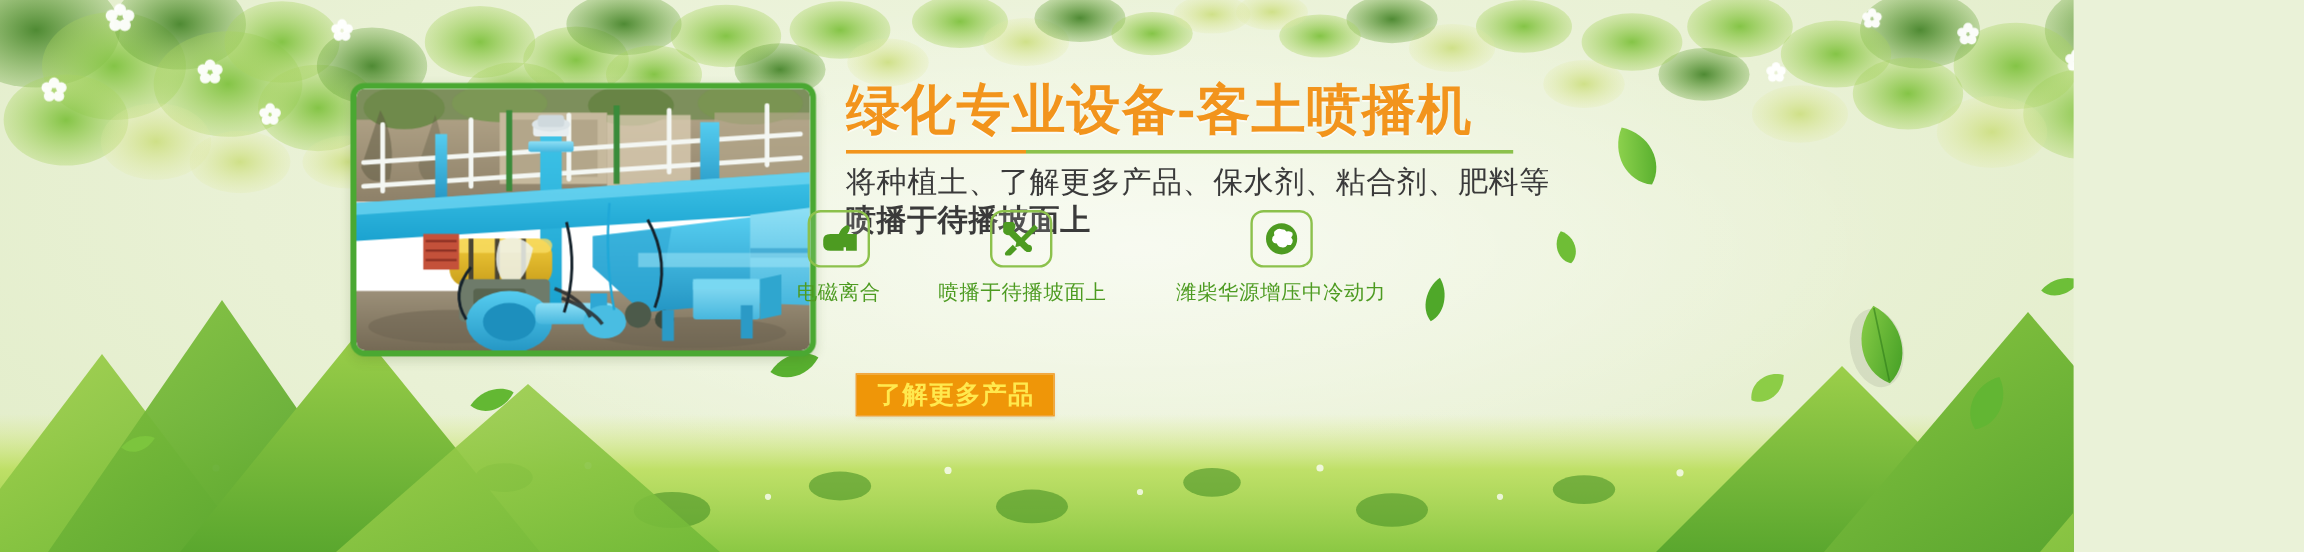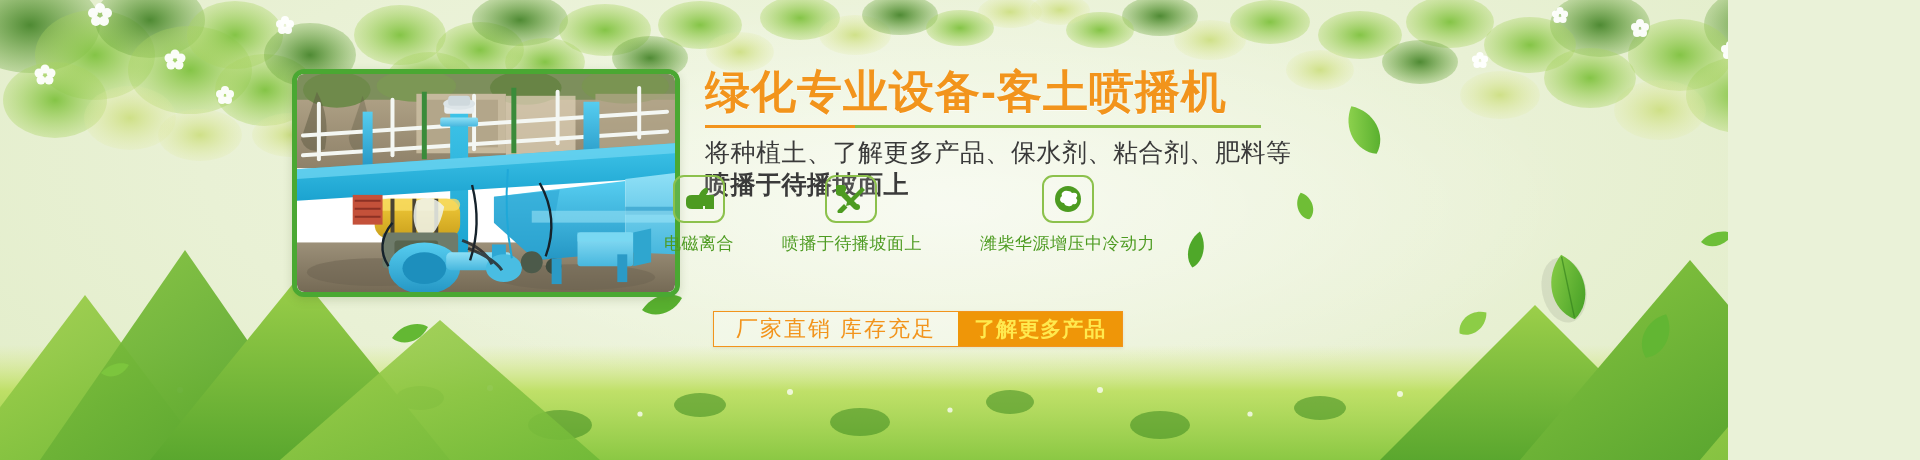--- a/index.html
+++ b/index.html
@@ -602,17 +602,16 @@
           <circle cx="15" cy="15" r="13" fill="#4d9b21"></circle>
           <path d="M15 7 q3 0 4 2 q3 -1 5 1 q1 2 -1 4 q2 2 1 4 q-1 3 -4 2 q-2 3 -5 2 q-3 0 -4 -3 q-3 0 -4 -3 q0 -3 2 -4 q-1 -3 1 -4 q2 -2 5 -1 z" fill="#ffffff"></path>
         </svg>
       </div>
       <div class="feature-label">潍柴华源增压中冷动力</div>
     </div>
 
   </div>
 
   <div class="cta">
-    <div class="cta-left">厂家直销  库存充足</div>
     <div class="cta-right">了解更多产品</div>
   </div>
 
 </div>
 
 </body></html>

